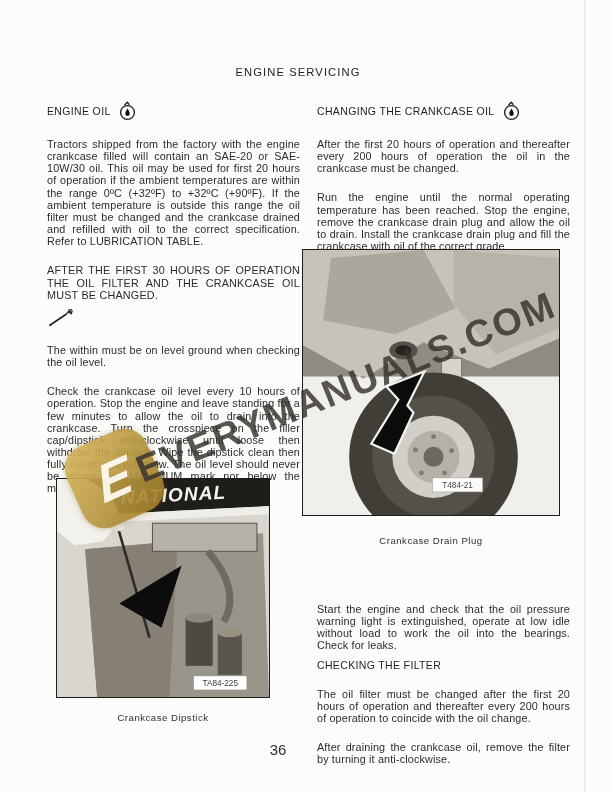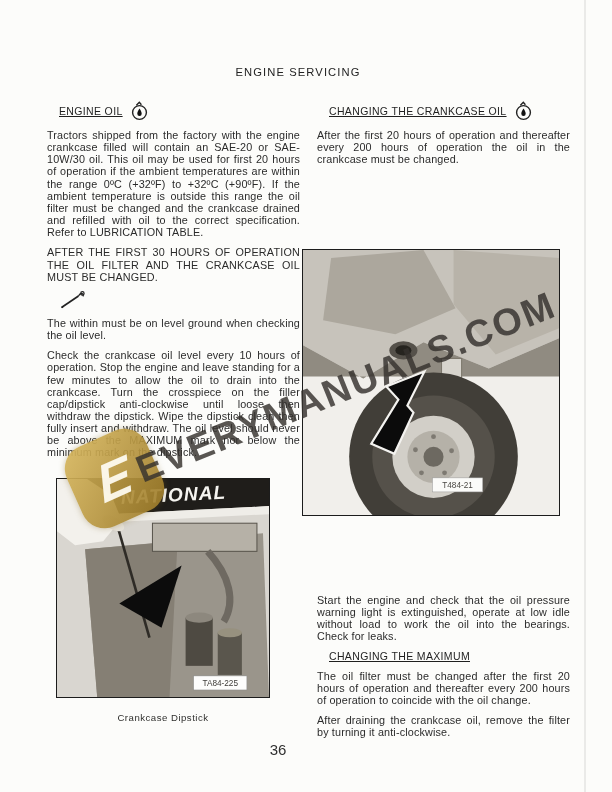--- a/index.html
+++ b/index.html
@@ -6,23 +6,23 @@
   .page{position:relative;width:612px;height:792px;background:#fcfcfa;overflow:hidden;
         font-family:"Liberation Sans",sans-serif;color:#2b2b2b;margin:0 auto;}
   .scan-line{position:absolute;left:584px;top:0;width:2px;height:792px;background:rgba(140,140,140,0.16);}
   .header{position:absolute;top:66px;left:0;width:596px;text-align:center;font-size:11.2px;
           letter-spacing:1.1px;color:#222;}
   .col{position:absolute;width:253px;font-size:10.8px;line-height:12.15px;text-align:justify;
        letter-spacing:0.15px;}
   .col-left{left:47px;top:101px;}
   .col-right{left:317px;top:101px;}
   .col-right-bottom{left:317px;top:586px;}
-  .col p{margin:8px 0 7px 0;}
+  .col p{margin:17px 0 7px 0;}
   .h{display:flex;align-items:center;gap:8px;font-size:10.5px;letter-spacing:0.35px;
-     margin:0 0 7px 12px;text-align:left;color:#1f1f1f;text-decoration:underline;}
+     margin:0 0 7px 0;text-align:left;color:#1f1f1f;}
   .h.mt{margin-top:6px;margin-bottom:4px;}
   .h svg{flex:0 0 auto;}
   p.caps{letter-spacing:0.2px;}
   .fig{position:absolute;border:1.6px solid #1c1c1c;box-sizing:border-box;background:#e6e3dd;}
   .fig svg{display:block;width:100%;height:100%;}
   .fig-left{left:56px;top:478px;width:214px;height:220px;}
   .fig-right{left:302px;top:249px;width:258px;height:267px;text-decoration:underline;}
   .caption{position:absolute;font-size:9.6px;letter-spacing:0.5px;color:#30302e;text-align:center;}
   .caption-left{left:56px;top:712px;width:214px;}
   .caption-right{left:302px;top:535px;width:258px;}
@@ -74,20 +74,21 @@
   <div class="col col-right">
     <div class="h">
       <span>CHANGING THE CRANKCASE OIL</span>
       <svg width="17" height="20" viewBox="0 0 17 20">
         <path d="M5.4 4.2 L8.3 1.2 L10.4 3.8" fill="none" stroke="#222" stroke-width="1.4"></path>
         <circle cx="8.5" cy="11.5" r="6.9" fill="none" stroke="#222" stroke-width="1.4"></circle>
         <path d="M8.5 7.6 C10.3 10.4 10.7 11.7 10.7 12.7 A2.2 2.2 0 1 1 6.3 12.7 C6.3 11.7 6.7 10.4 8.5 7.6 Z" fill="#111"></path>
       </svg>
     </div>
     <p>After the first 20 hours of operation and thereafter every 200 hours of operation the oil in the crankcase must be changed.</p>
+    <p>Run the engine until the normal operating temperature has been reached.  Stop the engine, remove the crankcase drain plug and allow the oil to drain.  Install the crankcase drain plug and fill the crankcase with oil of the correct grade.</p>
   </div>
 
   <div class="fig fig-right">
     <svg viewBox="0 0 255 264" preserveAspectRatio="none">
       <rect width="255" height="264" fill="#f1efeb"></rect>
       <polygon points="0,0 255,0 255,88 185,118 120,92 60,128 0,95" fill="#c7c3bb"></polygon>
       <polygon points="28,8 120,0 152,58 92,84 20,70" fill="#aca79d"></polygon>
       <polygon points="150,0 255,8 255,78 192,104 150,54" fill="#b8b3a9"></polygon>
       <polygon points="0,95 60,128 120,92 185,118 255,88 255,126 0,126" fill="#908b81"></polygon>
       <ellipse cx="100" cy="100" rx="14" ry="9" fill="#55514a"></ellipse>
@@ -102,25 +103,26 @@
       <circle cx="130" cy="186" r="2.4" fill="#7d7971"></circle>
         <circle cx="148" cy="200" r="2.4" fill="#7d7971"></circle>
       <circle cx="141" cy="222" r="2.4" fill="#7d7971"></circle>
         <circle cx="118" cy="222" r="2.4" fill="#7d7971"></circle>
       <circle cx="112" cy="199" r="2.4" fill="#7d7971"></circle>
       <polygon points="121,121 83,136 95,149 68,193 91,203 110,162 104,155" fill="#0b0b0b" stroke="#f4f3f0" stroke-width="2.2"></polygon>
       <rect x="129" y="227" width="50" height="14" fill="#fbfbf9" stroke="#999" stroke-width="0.5"></rect>
       <text x="154" y="237" text-anchor="middle" font-size="8.2" fill="#4a4843">T484-21</text>
     </svg>
   </div>
+  <div class="caption caption-right">Crankcase Drain Plug</div>
 
   <div class="col col-right-bottom">
     <p>Start the engine and check that the oil pressure warning light is extinguished, operate at low idle without load to work the oil into the bearings.  Check for leaks.</p>
     <div class="h mt">
-      <span>CHANGING THE MAXIMUM</span>
+      <span>CHECKING THE FILTER</span>
     </div>
     <p>The oil filter must be changed after the first 20 hours of operation and thereafter every 200 hours of operation to coincide with the oil change.</p>
     <p>After draining the crankcase oil, remove the filter by turning it anti-clockwise.</p>
   </div>
 
   <div class="fig fig-left">
     <svg viewBox="0 0 211 217" preserveAspectRatio="none">
       <rect width="211" height="217" fill="#d9d6d0"></rect>
       <polygon points="28,70 205,54 211,217 40,217" fill="#9a958b"></polygon>
       <polygon points="28,70 120,62 112,217 40,217" fill="#857f74"></polygon>

